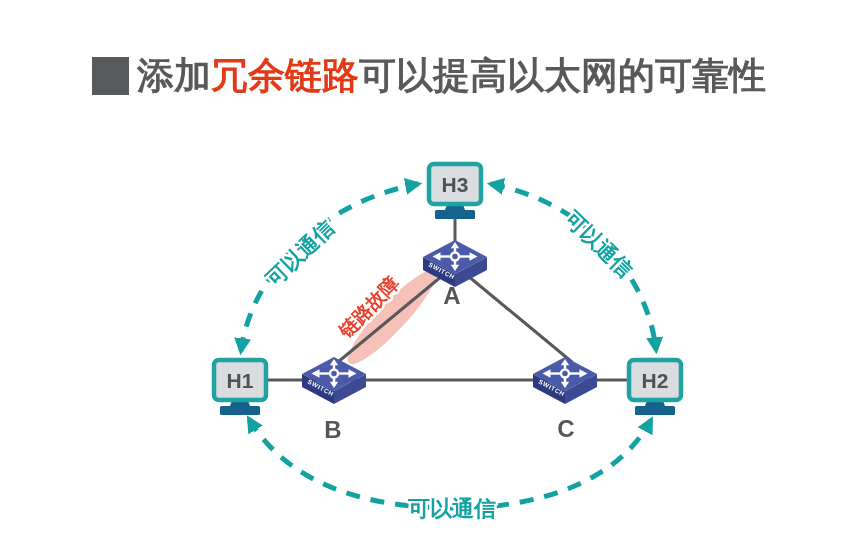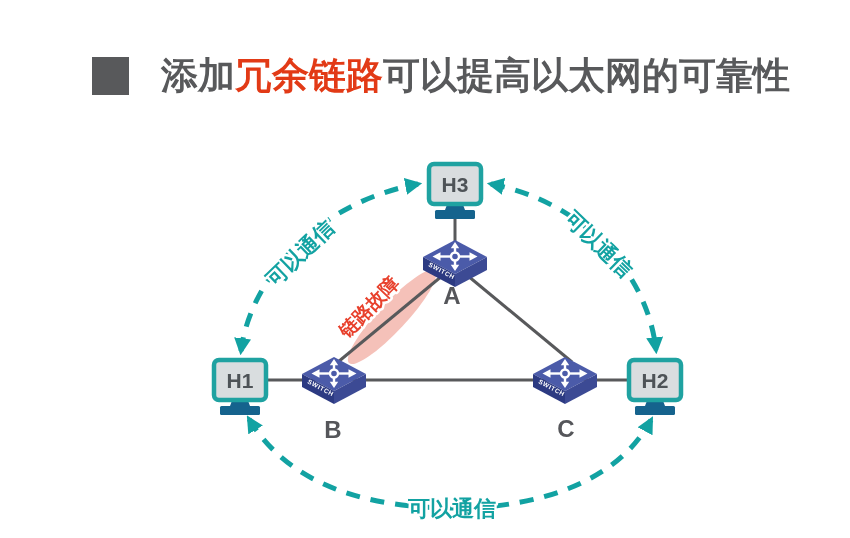--- a/index.html
+++ b/index.html
@@ -11,21 +11,21 @@
     overflow: hidden;
     font-family: "Liberation Sans", sans-serif;
   }
   
   .title-row {
     position: absolute;
     left: 92px;
     top: 54px;
     display: flex;
     align-items: center;
-    gap: 32px;
+    gap: 8px;
   }
   .bullet-square {
     width: 37px;
     height: 38px;
     background: #58595b;
     flex: 0 0 auto;
   }
   h1.page-title {
     margin: 0;
     font-size: 37px;

